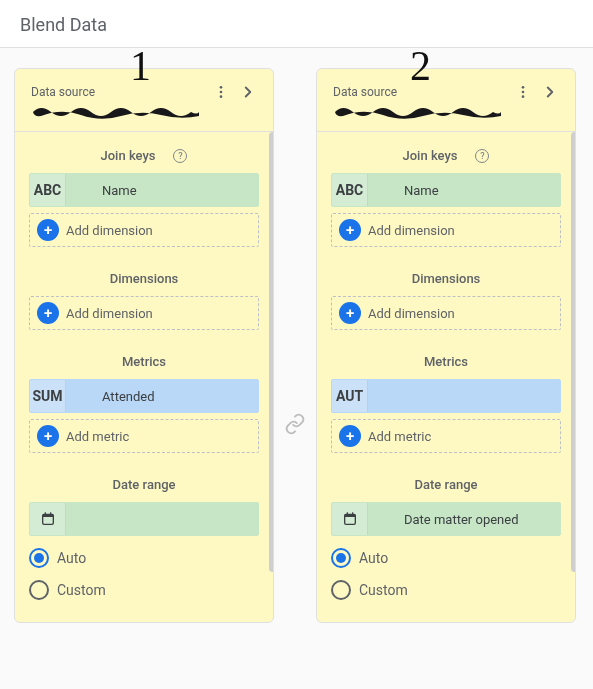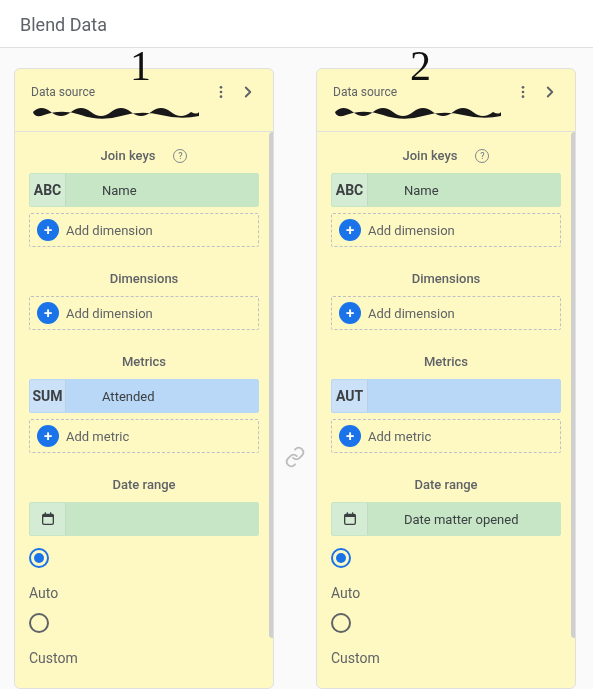--- a/index.html
+++ b/index.html
@@ -106,22 +106,22 @@
     cursor: pointer;
   }
   .plus-circle {
     width: 22px; height: 22px; border-radius: 50%; background: #1a73e8;
     display:flex; align-items:center; justify-content:center; margin: 0 7px;
     color:#fff; font-size:15px; font-weight:600; line-height:1;
   }
   .add-label { color: #5f6368; }
   .gap-lg { margin-top: 24px; }
   .radio-row {
-    display: flex; gap: 17px;
-    padding: 6px 0; font-size: 14px; color: #5f6368; cursor: pointer; flex-direction: column;
+    display: flex; align-items: center; gap: 8px;
+    padding: 6px 0; font-size: 14px; color: #5f6368; cursor: pointer;
   }
   .radio {
     width: 20px; height: 20px; border-radius:50%;
     border: 2px solid #5f6368; display:flex; align-items:center; justify-content:center;
   }
   .radio.selected { border-color:#1a73e8; }
   .radio.selected::after { content:""; width:10px; height:10px; border-radius:50%; background:#1a73e8; }
   .scroll-hint {
     position:absolute; right:-3px; top:0; bottom:50px; width:7px;
     background:#cfcfcf; border-radius:4px;

